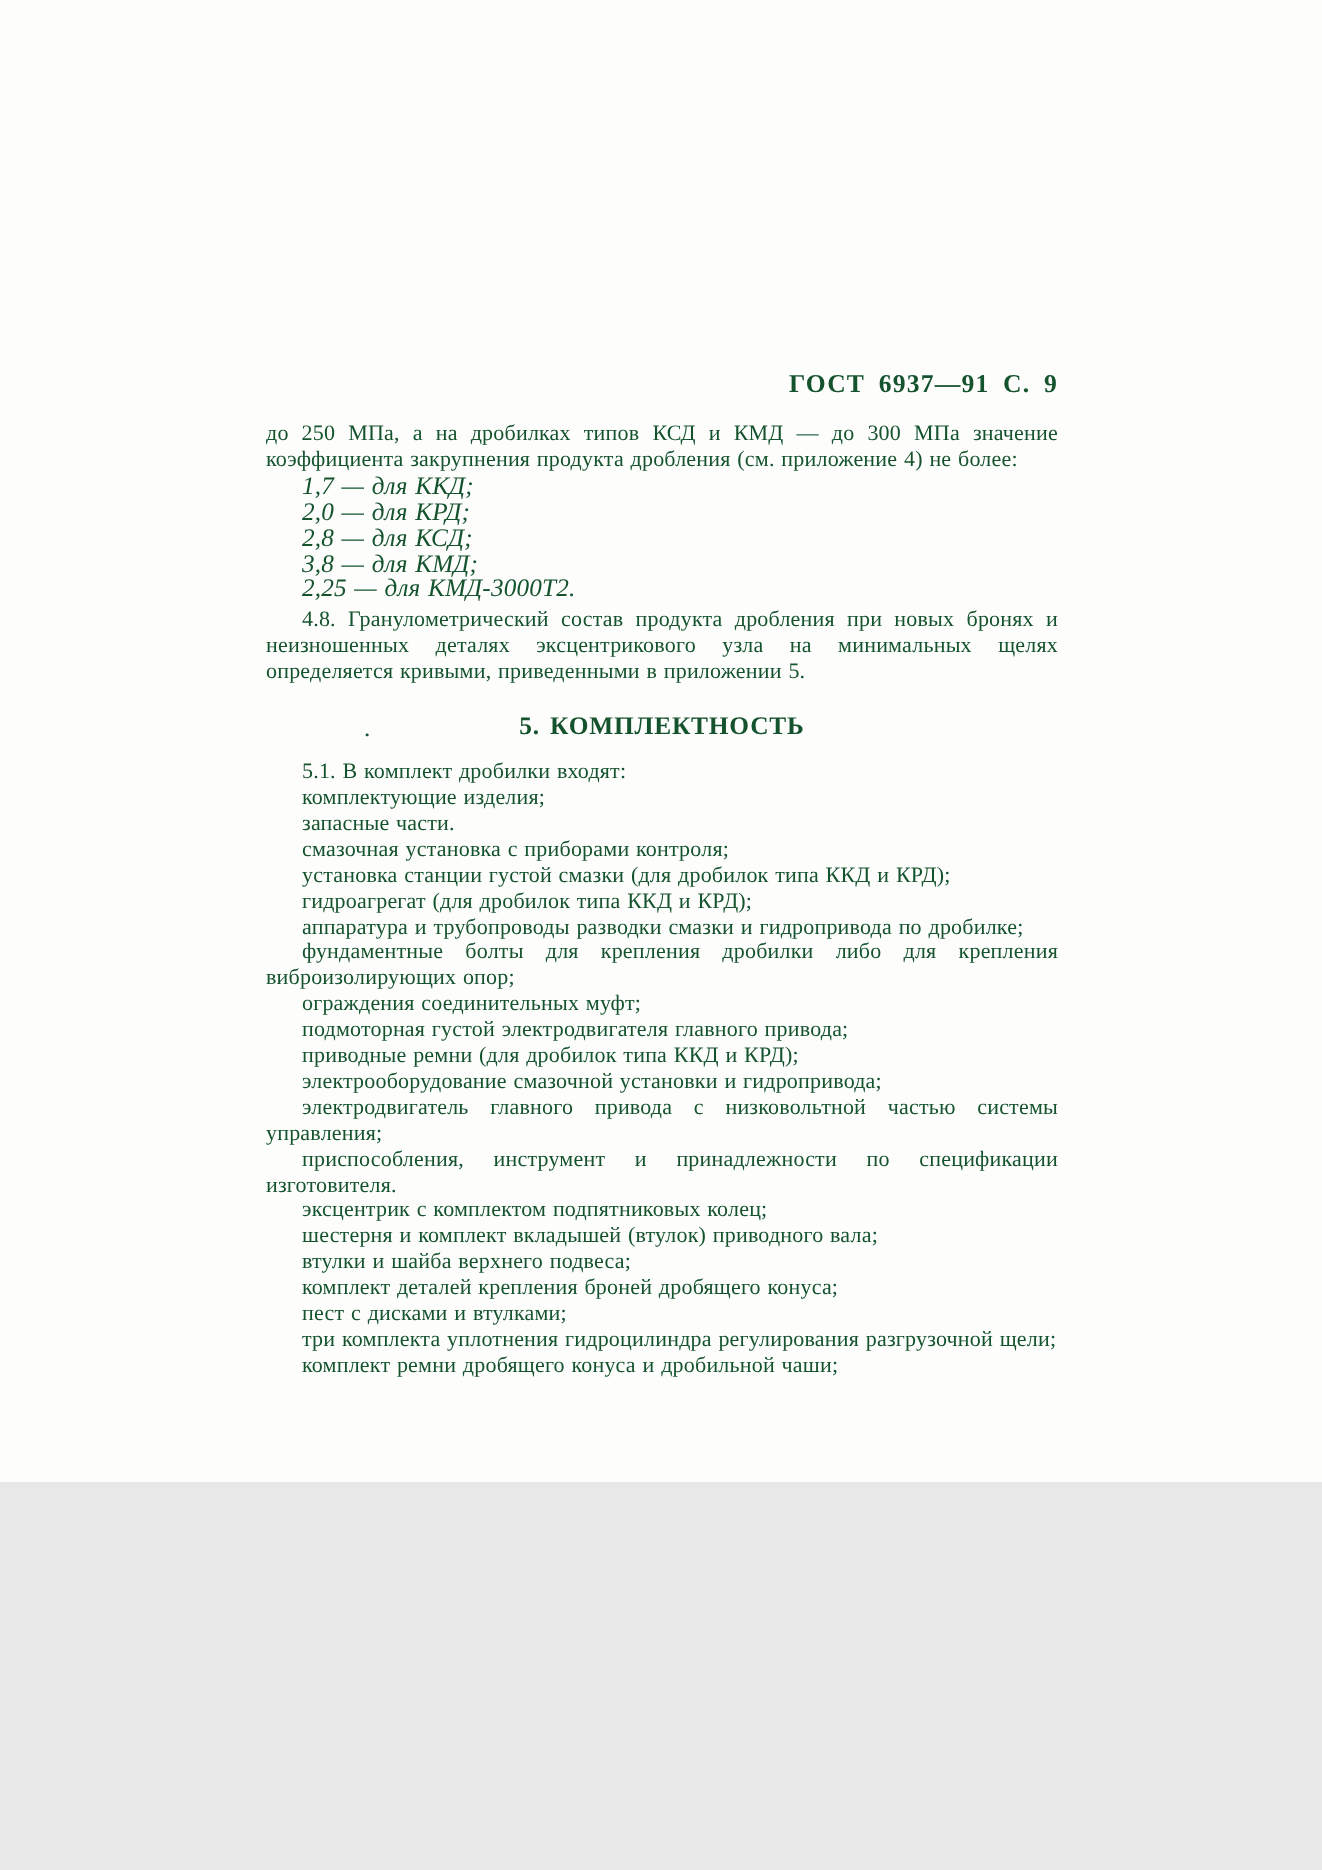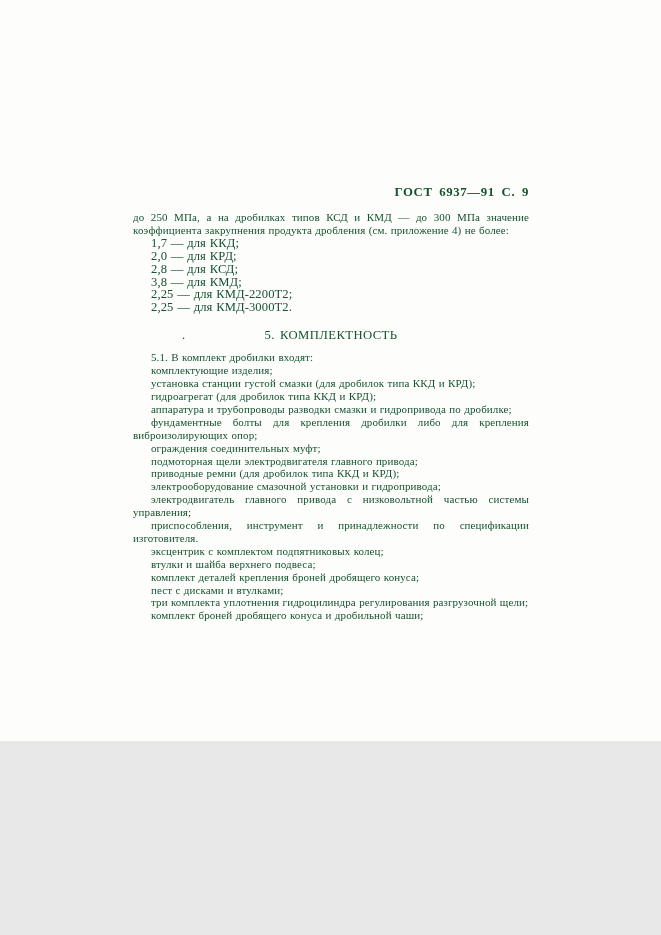--- a/index.html
+++ b/index.html
@@ -38,41 +38,41 @@
     margin: 0;
     font-size: 11px;
     line-height: 12.9px;
     text-align: justify;
     letter-spacing: 0.1px;
     word-spacing: 0.5px;
     hyphens: manual;
   }
   .para.indent { text-indent: 18px; }
   .para.gap-top { margin-top: 3px; }
-  .list-block { margin: 0; }
+  .list-block { margin: 0; font-style: italic; }
   .list-line {
     margin: 0;
     padding-left: 18px;
     font-size: 12.6px;
     line-height: 12.9px;
     text-align: left;
     letter-spacing: 0.1px;
     word-spacing: 0.5px;
   }
   .heading-row {
     position: relative;
     margin: 11px 0 8px 0;
     text-align: center;
   }
   .section-heading {
     display: inline;
     margin: 0;
     font-size: 12.7px;
     line-height: 13px;
-    font-weight: normal;
+    font-weight: bold;
     letter-spacing: 0.4px;
     word-spacing: 1.5px;
   }
   .stray-dot {
     position: absolute;
     left: 49px;
     bottom: 1px;
     font-size: 12.6px;
     line-height: 12.9px;
   }
@@ -85,43 +85,46 @@
 
     <div class="gost-header">ГОСТ 6937—91 С. 9</div>
 
     <p class="para">до 250 МПа, а на дробилках типов КСД и КМД — до 300 МПа значение коэффициента закрупнения продукта дробления (см. при­ложение 4) не более:</p>
 
     <div class="list-block">
       <p class="list-line">1,7 — для ККД;</p>
       <p class="list-line">2,0 — для КРД;</p>
       <p class="list-line">2,8 — для КСД;</p>
       <p class="list-line">3,8 — для КМД;</p>
-      <p class="list-line">2,25 — для КМД-2200Т2;</p>
       <p class="list-line">2,25 — для КМД-3000Т2.</p>
     </div>
 
+    <p class="para indent gap-top">4.8. Гранулометрический состав продукта дробления при но­вых бронях и неизношенных деталях эксцентрикового узла на ми­нимальных щелях определяется кривыми, приведенными в прило­жении 5.</p>
 
     <div class="heading-row">
       <span class="stray-dot">.</span>
       <h2 class="section-heading">5. КОМПЛЕКТНОСТЬ</h2>
     </div>
 
     <p class="para indent">5.1. В комплект дробилки входят:</p>
     <p class="para indent">комплектующие изделия;</p>
+    <p class="para indent">запасные части.</p>
+    <p class="para indent">смазочная установка с приборами контроля;</p>
     <p class="para indent">установка станции густой смазки (для дробилок типа ККД и КРД);</p>
     <p class="para indent">гидроагрегат (для дробилок типа ККД и КРД);</p>
     <p class="para indent">аппаратура и трубопроводы разводки смазки и гидропривода по дробилке;</p>
     <p class="para indent">фундаментные болты для крепления дробилки либо для крепле­ния виброизолирующих опор;</p>
     <p class="para indent">ограждения соединительных муфт;</p>
-    <p class="para indent">подмоторная щели электродвигателя главного привода;</p>
+    <p class="para indent">подмоторная густой электродвигателя главного привода;</p>
     <p class="para indent">приводные ремни (для дробилок типа ККД и КРД);</p>
     <p class="para indent">электрооборудование смазочной установки и гидропривода;</p>
     <p class="para indent">электродвигатель главного привода с низковольтной частью си­стемы управления;</p>
     <p class="para indent">приспособления, инструмент и принадлежности по спецификации изготовителя.</p>
     <p class="para indent">эксцентрик с комплектом подпятниковых колец;</p>
+    <p class="para indent">шестерня и комплект вкладышей (втулок) приводного вала;</p>
     <p class="para indent">втулки и шайба верхнего подвеса;</p>
     <p class="para indent">комплект деталей крепления броней дробящего конуса;</p>
     <p class="para indent">пест с дисками и втулками;</p>
     <p class="para indent">три комплекта уплотнения гидроцилиндра регулирования раз­грузочной щели;</p>
-    <p class="para indent">комплект броней дробящего конуса и дробильной чаши;</p>
+    <p class="para indent">комплект ремни дробящего конуса и дробильной чаши;</p>
 
   </div>
 </div>
 
 </body></html>

